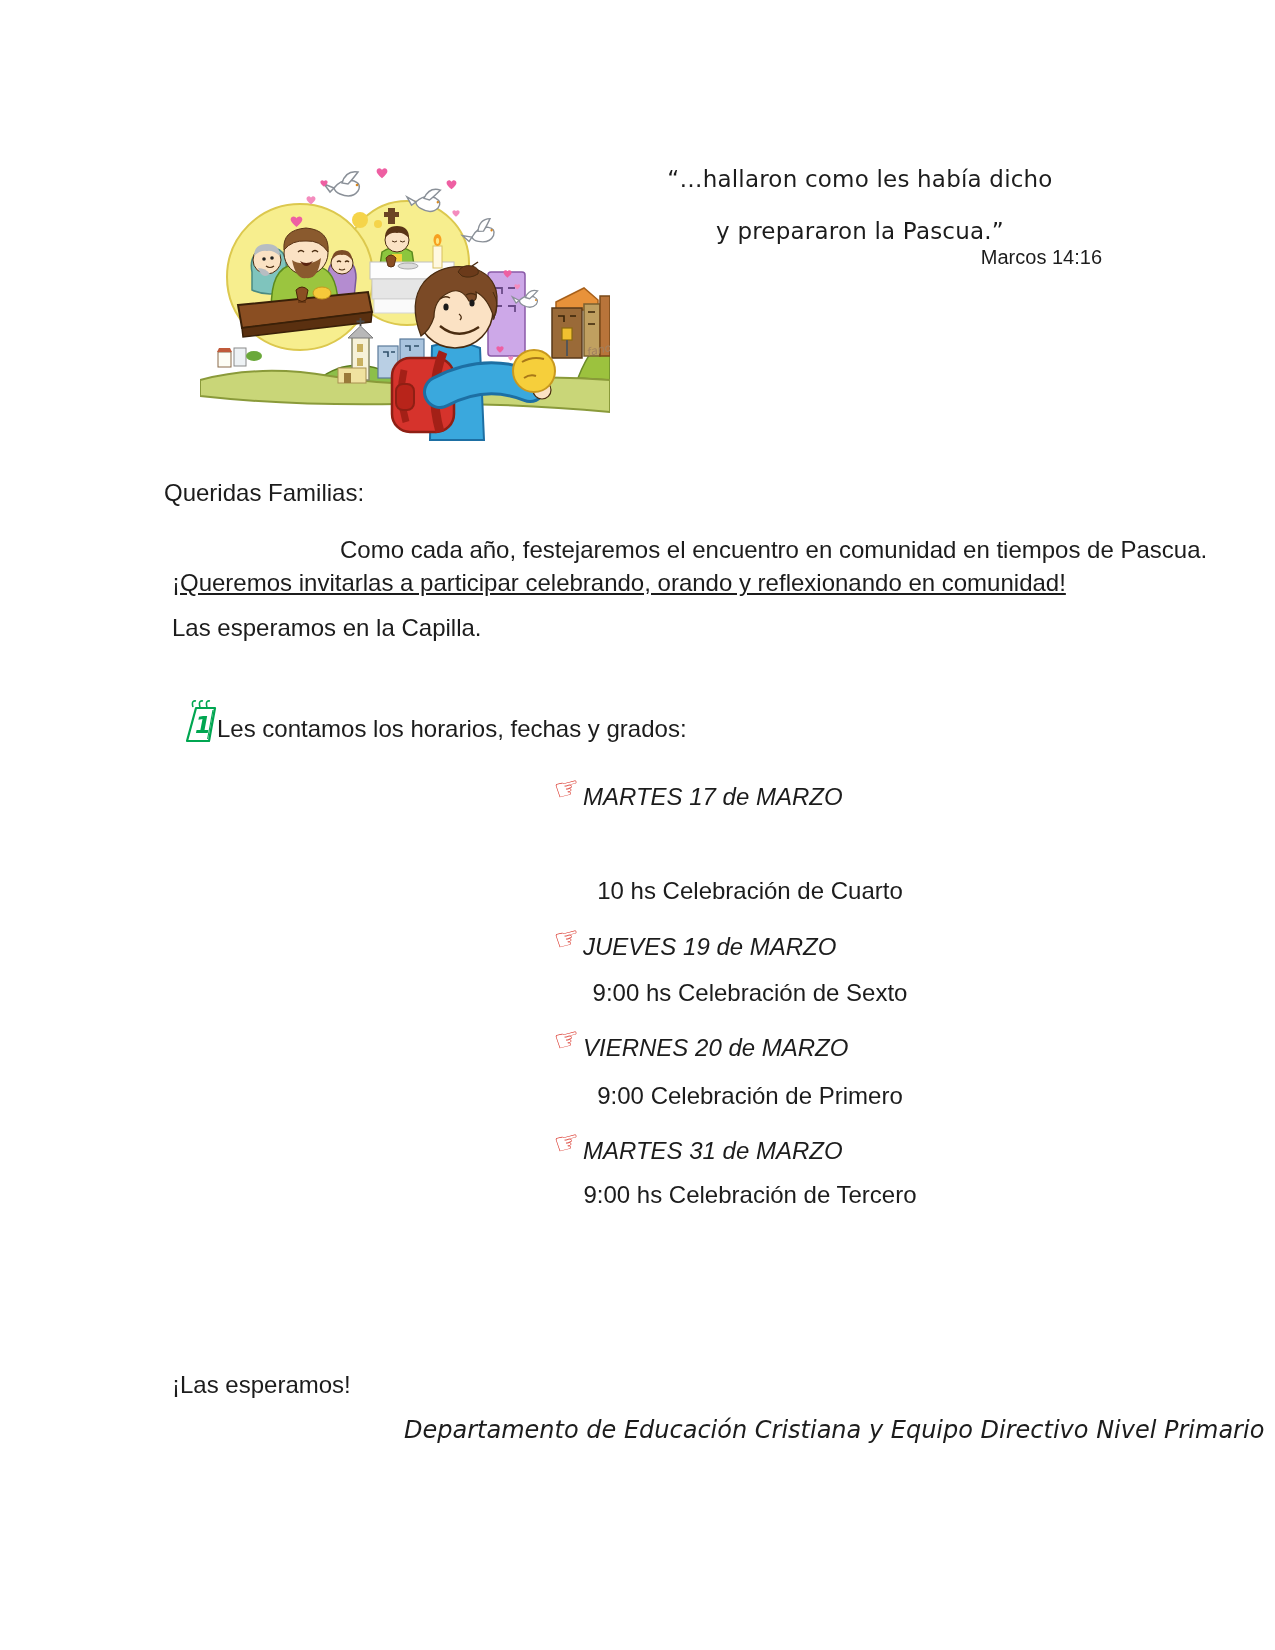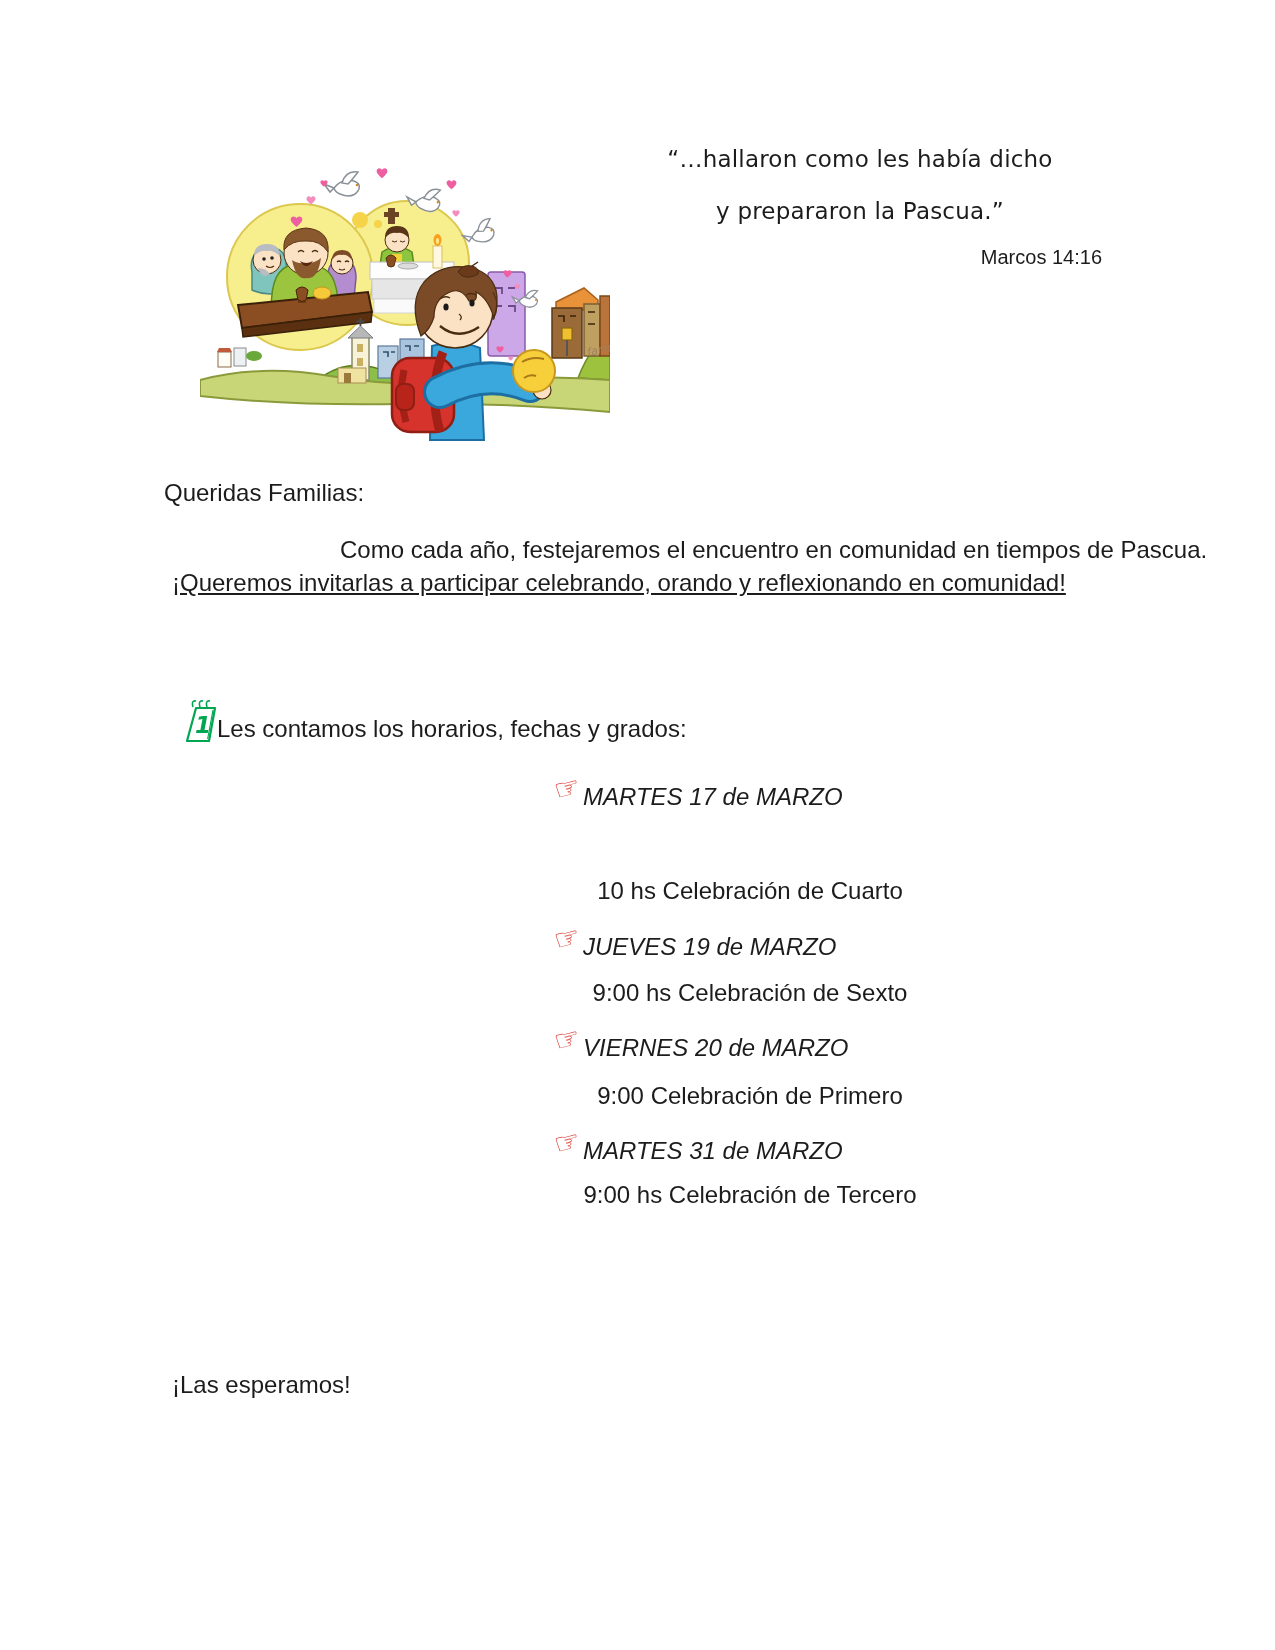--- a/index.html
+++ b/index.html
@@ -6,21 +6,21 @@
   .page {
     position:relative; width:1275px; height:1650px; margin:0 auto;
     background:#ffffff; overflow:hidden;
     font-family:"Liberation Sans", sans-serif; color:#1c1c1c;
   }
   .abs { position:absolute; }
 
   
   .quote-block { left:618px; top:146px; width:484px; }
   .quote-line { position:absolute; width:100%; text-align:center;
-    font-family:"DejaVu Sans", sans-serif; font-size:23px; letter-spacing:0.2px; }
+    font-family:"DejaVu Sans", sans-serif; font-size:23px; letter-spacing:0.2px;margin-top:20px; }
   .quote-line.l1 { top:0; }
   .quote-line.l2 { top:52px; }
   .quote-attr { position:absolute; top:100px; width:100%; text-align:right;
     font-size:20px; padding-right:2px; }
 
   
   .bodyline { position:absolute; font-size:24px; white-space:nowrap; }
 
   
   .sched-intro-text { position:absolute; left:217px; top:715px; font-size:24px; white-space:nowrap; }
@@ -197,20 +197,21 @@
 
   <div class="abs quote-block">
     <div class="quote-line l1">“…hallaron como les había dicho</div>
     <div class="quote-line l2">y prepararon la Pascua.”</div>
     <div class="quote-attr">Marcos 14:16</div>
   </div>
 
   <div class="bodyline" style="left:164px; top:479px;">Queridas Familias:</div>
   <div class="bodyline" style="left:340px; top:524px;margin-top:12px;">Como cada año, festejaremos el encuentro en comunidad en tiempos de Pascua.</div>
   <div class="bodyline" style="left:172px; top:569px;text-decoration:underline;">¡Queremos invitarlas a participar celebrando, orando y reflexionando en comunidad!</div>
+  <div class="bodyline" style="left:172px; top:614px;">Las esperamos en la Capilla.</div>
 
   <div class="cal-icon">
     <svg viewBox="0 0 34 44" xmlns="http://www.w3.org/2000/svg">
       <path d="M9 7 q-2 -7 3 -6 M16 7 q-2 -7 3 -6 M23 7 q-2 -7 3 -6" stroke="#00a651" stroke-width="1.6" fill="none"></path>
       <polygon points="12,8 31,8 25,41 3,41" fill="#ffffff" stroke="#00a651" stroke-width="2.2" stroke-linejoin="round"></polygon>
       <path d="M29 10 L23.6 39" stroke="#00a651" stroke-width="1.1" fill="none"></path>
       <text x="11" y="33" font-size="23" font-weight="bold" font-style="italic" fill="#00a651" font-family="DejaVu Sans, sans-serif">1</text>
     </svg>
   </div>
   <div class="sched-intro-text">Les contamos los horarios, fechas y grados:</div>
@@ -229,14 +230,15 @@
     <span class="hand">☞</span><span>VIERNES 20 de MARZO</span>
   </div>
   <div class="event-time" style="top:1082px;">9:00 Celebración de Primero</div>
 
   <div class="event-date" style="top:1132px;">
     <span class="hand">☞</span><span>MARTES 31 de MARZO</span>
   </div>
   <div class="event-time" style="top:1181px;">9:00 hs Celebración de Tercero</div>
 
   <div class="abs closing">¡Las esperamos!</div>
+  <div class="abs signature">Departamento de Educación Cristiana y Equipo Directivo Nivel Primario</div>
 
 </div>
 
 </body></html>

